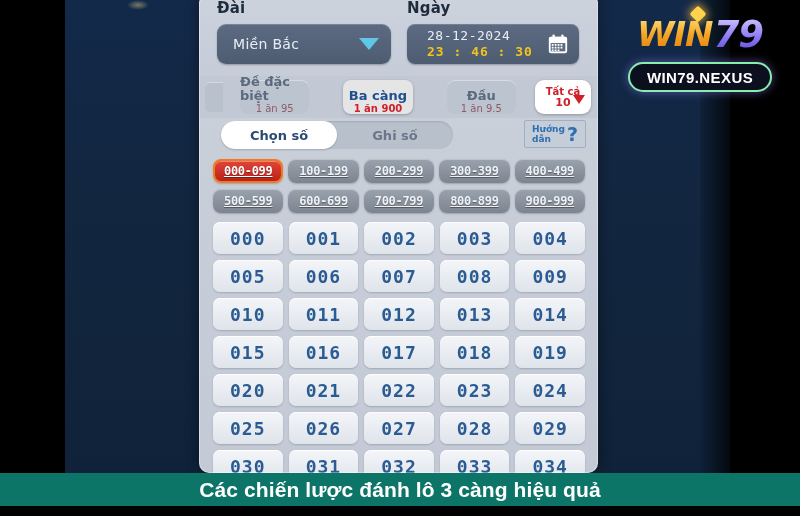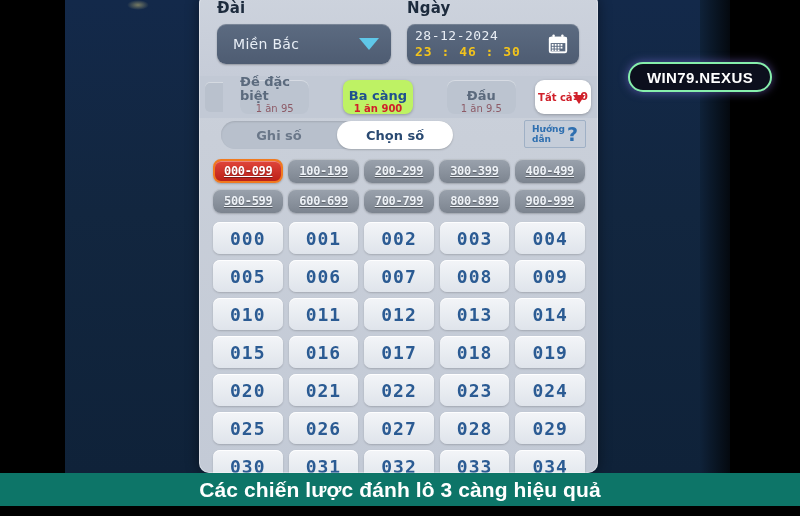--- a/index.html
+++ b/index.html
@@ -71,21 +71,21 @@
     position:absolute; right:12px; top:50%; transform:translateY(-50%);
     width:0;height:0;border-left:10px solid transparent;border-right:10px solid transparent;
     border-top:12px solid #5fc7e8;
   }
 
   .date-box {
     position:absolute; left:208px; top:30px; width:172px; height:40px;
     background: linear-gradient(180deg,#5c6b81 0%, #4e5c72 100%);
     border-radius:8px;
     box-shadow: inset 0 1px 0 rgba(255,255,255,.15), 0 1px 2px rgba(0,0,0,.28);
-    padding:4px 8px;
+    padding:4px 20px;
   }
   .date-text { font-family:"DejaVu Sans Mono", monospace; font-size:13px; color:#e9eef5; letter-spacing:.5px; line-height:16px;}
   .time-text { font-family:"DejaVu Sans Mono", monospace; font-size:13px; color:#f2c31c; letter-spacing:1px; line-height:16px; font-weight:700;}
   .cal-icon { position:absolute; right:10px; top:9px; width:22px; height:22px; }
 
   
   .bet-row {
     position:absolute; left:0; top:82px; width:100%; height:42px;
     background:#c2c9d5;
     display:flex; align-items:center;
@@ -94,30 +94,30 @@
     width:18px; height:30px; margin-left:6px;
     background:#b9c1cd; border-radius:5px 0 0 5px;
     box-shadow: inset 0 1px 0 rgba(255,255,255,.4);
   }
   .bet-item {
     flex:1; height:34px; margin:0 17px;
     display:flex; flex-direction:column; align-items:center; justify-content:flex-end;
     border-radius:8px;
   }
   .bet-item.inactive { background:#bcc4d0; box-shadow: inset 0 1px 0 rgba(255,255,255,.4); }
-  .bet-item.active { background:#bef264; box-shadow:0 1px 3px rgba(0,0,0,.25); }
+  .bet-item.active { background:#e5e5e5; box-shadow:0 1px 3px rgba(0,0,0,.25); }
   .bet-name { font-size:13px; font-weight:700; color:#5b6a7d; line-height:14px; }
   .bet-item.active .bet-name { color:#1f4f8f; }
   .bet-odds { font-size:10px; color:#8d5a66; line-height:11px; }
   .bet-item.active .bet-odds { color:#d0202a; font-weight:700; }
 
   .filter-chip {
     width:56px; height:34px; margin-right:7px; margin-left:2px;
     background:#ffffff; border-radius:9px;
-    display:flex; flex-direction:row; align-items:center; justify-content:center;
+    display:flex; flex-direction:column; align-items:center; justify-content:center;
     position:relative; box-shadow:0 1px 3px rgba(0,0,0,.25);
   }
   .filter-chip .t1 { font-size:10px; color:#d0202a; font-weight:700; line-height:11px;}
   .filter-chip .t2 { font-size:11px; color:#d0202a; font-weight:700; line-height:12px;}
   .filter-caret {
     position:absolute; right:6px; top:15px;
     width:0;height:0;border-left:6px solid transparent;border-right:6px solid transparent;
     border-top:9px solid #d0202a;
   }
 
@@ -294,22 +294,22 @@
 
       <div class="filter-chip">
         <div class="t1">Tất cả</div>
         <div class="t2">10</div>
         <div class="filter-caret"></div>
       </div>
     </div>
 
     <div class="mode-row">
       <div class="mode-track">
+        <div class="mode-tab active">Chọn số</div>
         <div class="mode-tab">Ghi số</div>
-        <div class="mode-tab active">Chọn số</div>
       </div>
       <div class="guide-btn">
         <div class="guide-lines">
           <span>Hướng</span>
           <span>dẫn</span>
         </div>
         <div class="guide-q">?</div>
       </div>
     </div>
 
@@ -364,20 +364,25 @@
         <div class="num-btn">031</div>
         <div class="num-btn">032</div>
         <div class="num-btn">033</div>
         <div class="num-btn">034</div>
       </div>
     </div>
 
   </div>
 
   <div class="logo-wrap">
+    <div class="logo-main">
+      <div class="logo-star"></div>
+      <span class="logo-win">WIN</span>
+        <span class="logo-79">79</span>
+    </div>
     <div class="logo-pill">
       <span>WIN79.NEXUS</span>
     </div>
   </div>
 
   <div class="caption">
     <span>Các chiến lược đánh lô 3 càng hiệu quả</span>
   </div>
 
 </div>

